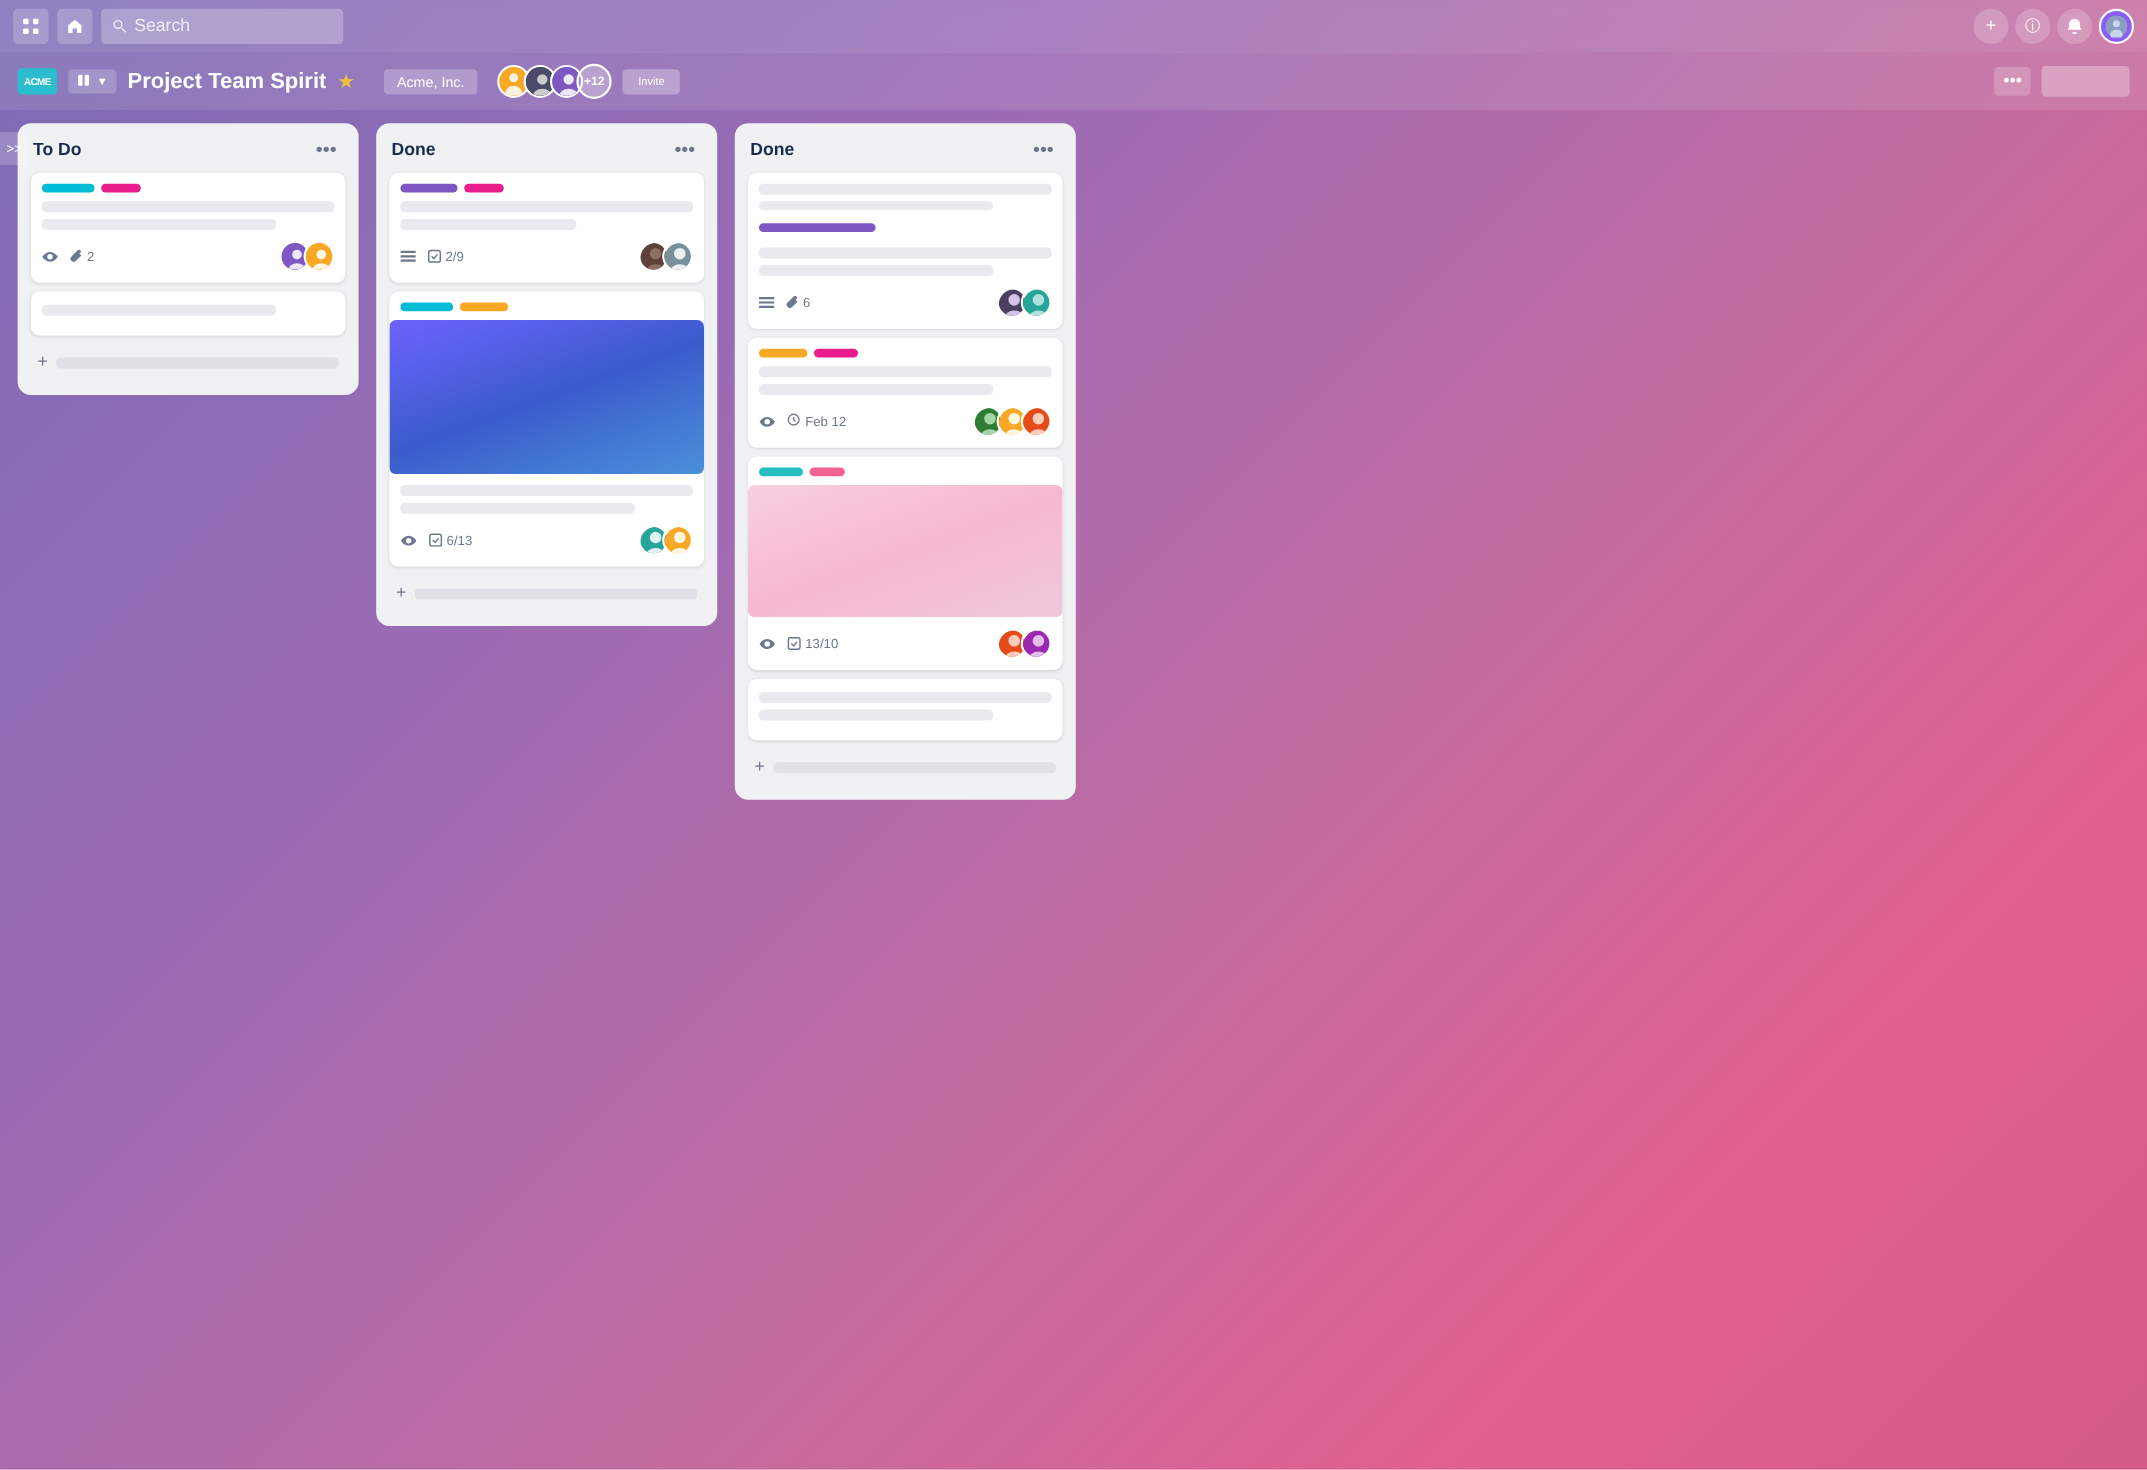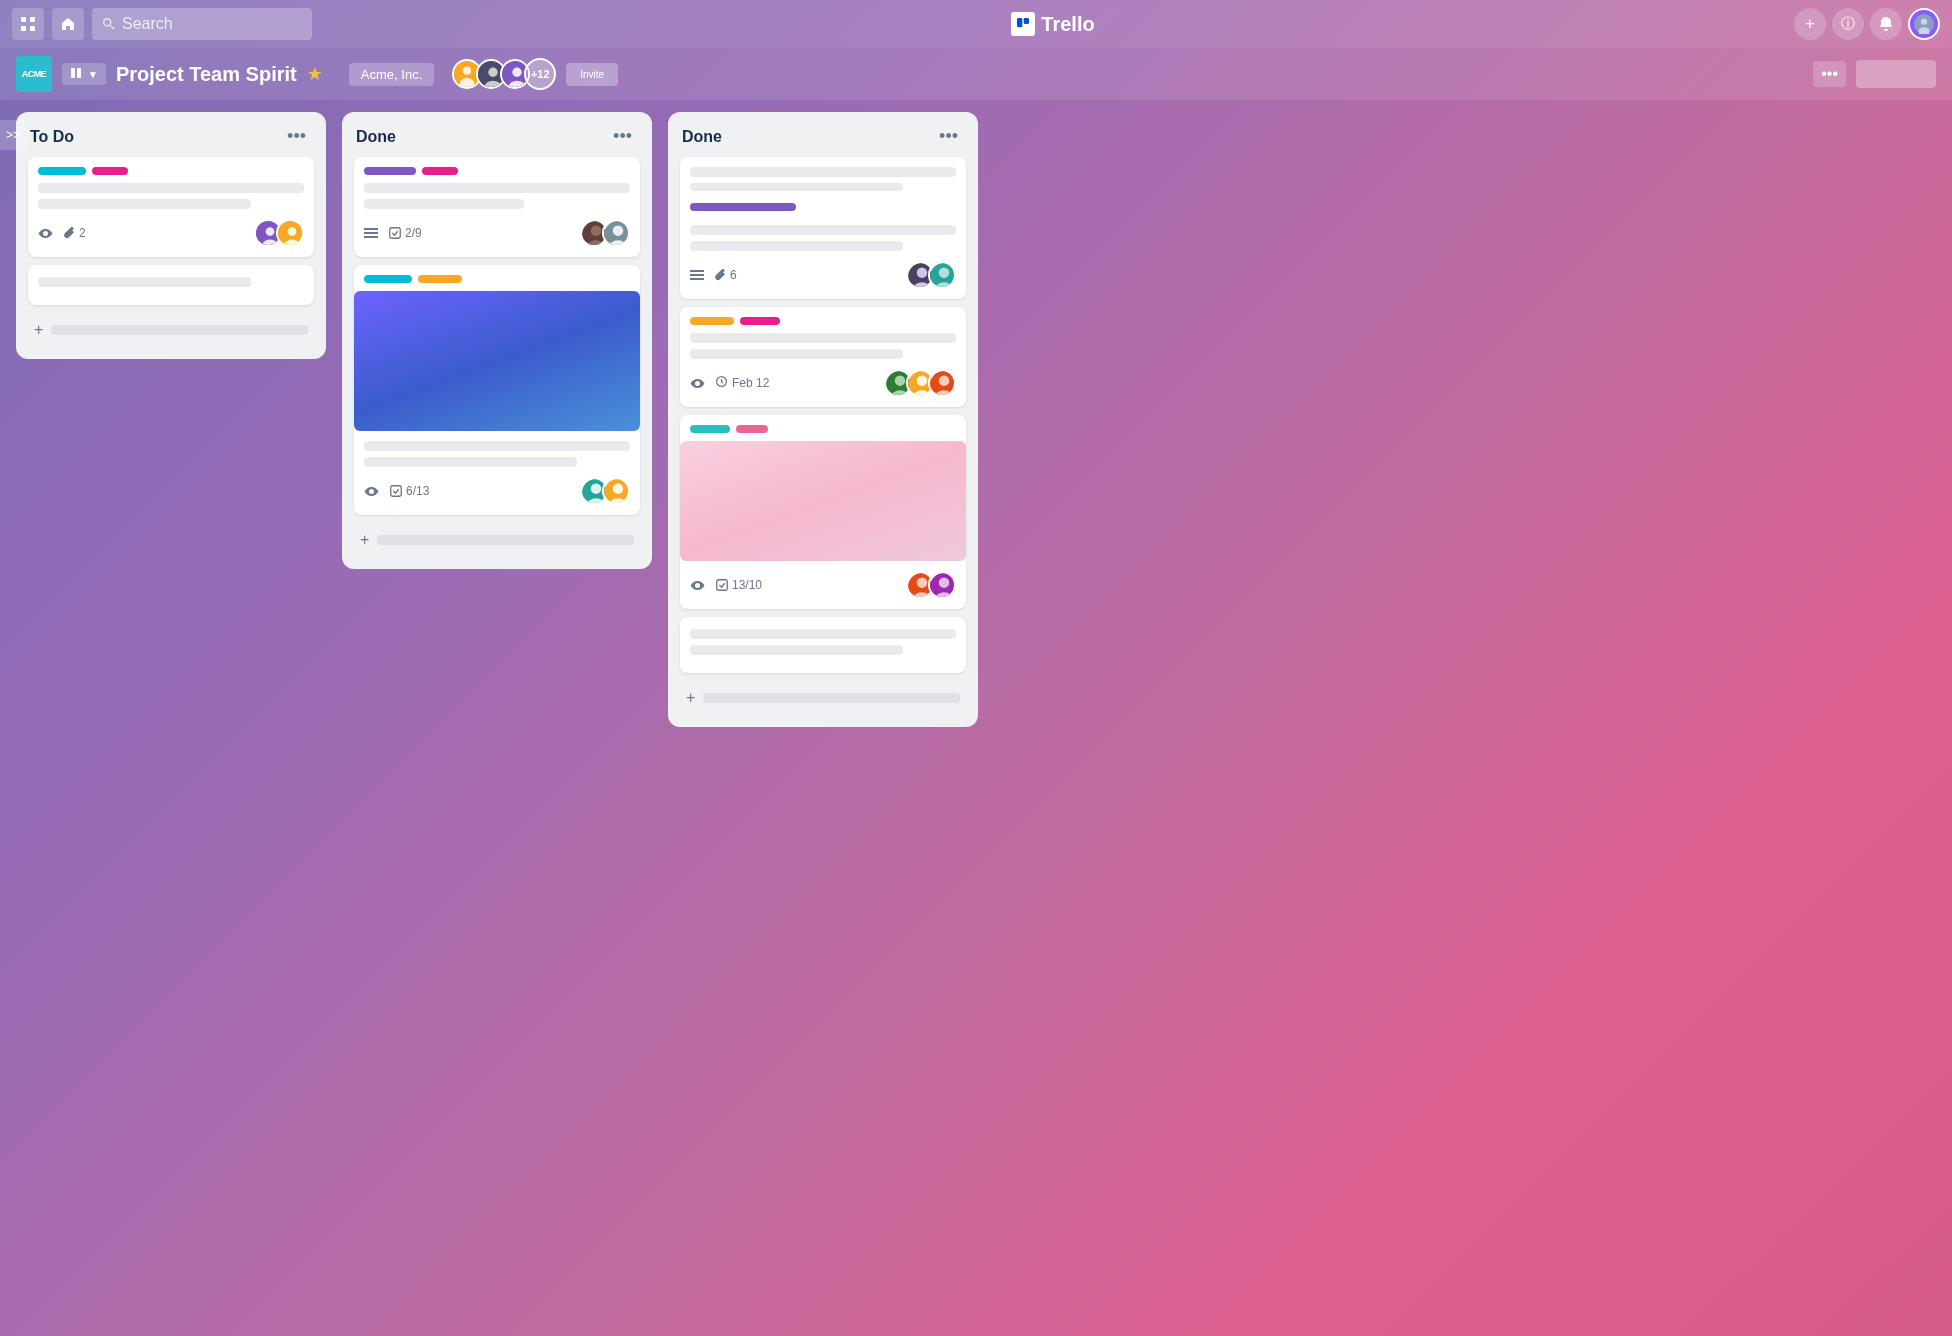--- a/index.html
+++ b/index.html
@@ -100,21 +100,21 @@
     
     .board-header {
       height: 52px;
       display: flex;
       align-items: center;
       padding: 0 16px;
       gap: 10px;
       background: rgba(255,255,255,0.1);
     }
     .workspace-icon {
-      width: 36px; height: 36px;
+      width: 36px; height: 24px;
       background: #2bbdcd;
       border-radius: 4px;
       display: flex; align-items: center; justify-content: center;
       font-size: 9px;
       font-weight: 700;
       color: white;
       letter-spacing: -0.5px;
     }
     .board-view-btn {
       display: flex; align-items: center; gap: 4px;
@@ -385,31 +385,20 @@
     </svg>
   </button>
   <div class="nav-search">
     <svg width="14" height="14" viewBox="0 0 16 16" fill="rgba(255,255,255,0.8)">
       <circle cx="6" cy="6" r="4" stroke="rgba(255,255,255,0.8)" stroke-width="1.5" fill="none"></circle>
       <line x1="10" y1="10" x2="14" y2="14" stroke="rgba(255,255,255,0.8)" stroke-width="1.5"></line>
     </svg>
     <span>Search</span>
   </div>
 
-  <div class="nav-title-area">
-    <div class="trello-logo">
-      <div class="trello-logo-icon">
-        <svg viewBox="0 0 24 24" fill="#0052CC">
-          <rect x="3" y="3" width="8" height="14" rx="2"></rect>
-          <rect x="13" y="3" width="8" height="9" rx="2"></rect>
-        </svg>
-      </div>
-      <span>Trello</span>
-    </div>
-  </div>
 
   <div class="nav-right">
     <button class="nav-icon-btn">
       <span>+</span>
     </button>
     <button class="nav-icon-btn">
       <span style="font-size:14px;">ⓘ</span>
     </button>
     <button class="nav-icon-btn">
       <svg width="16" height="16" viewBox="0 0 16 16" fill="white">

